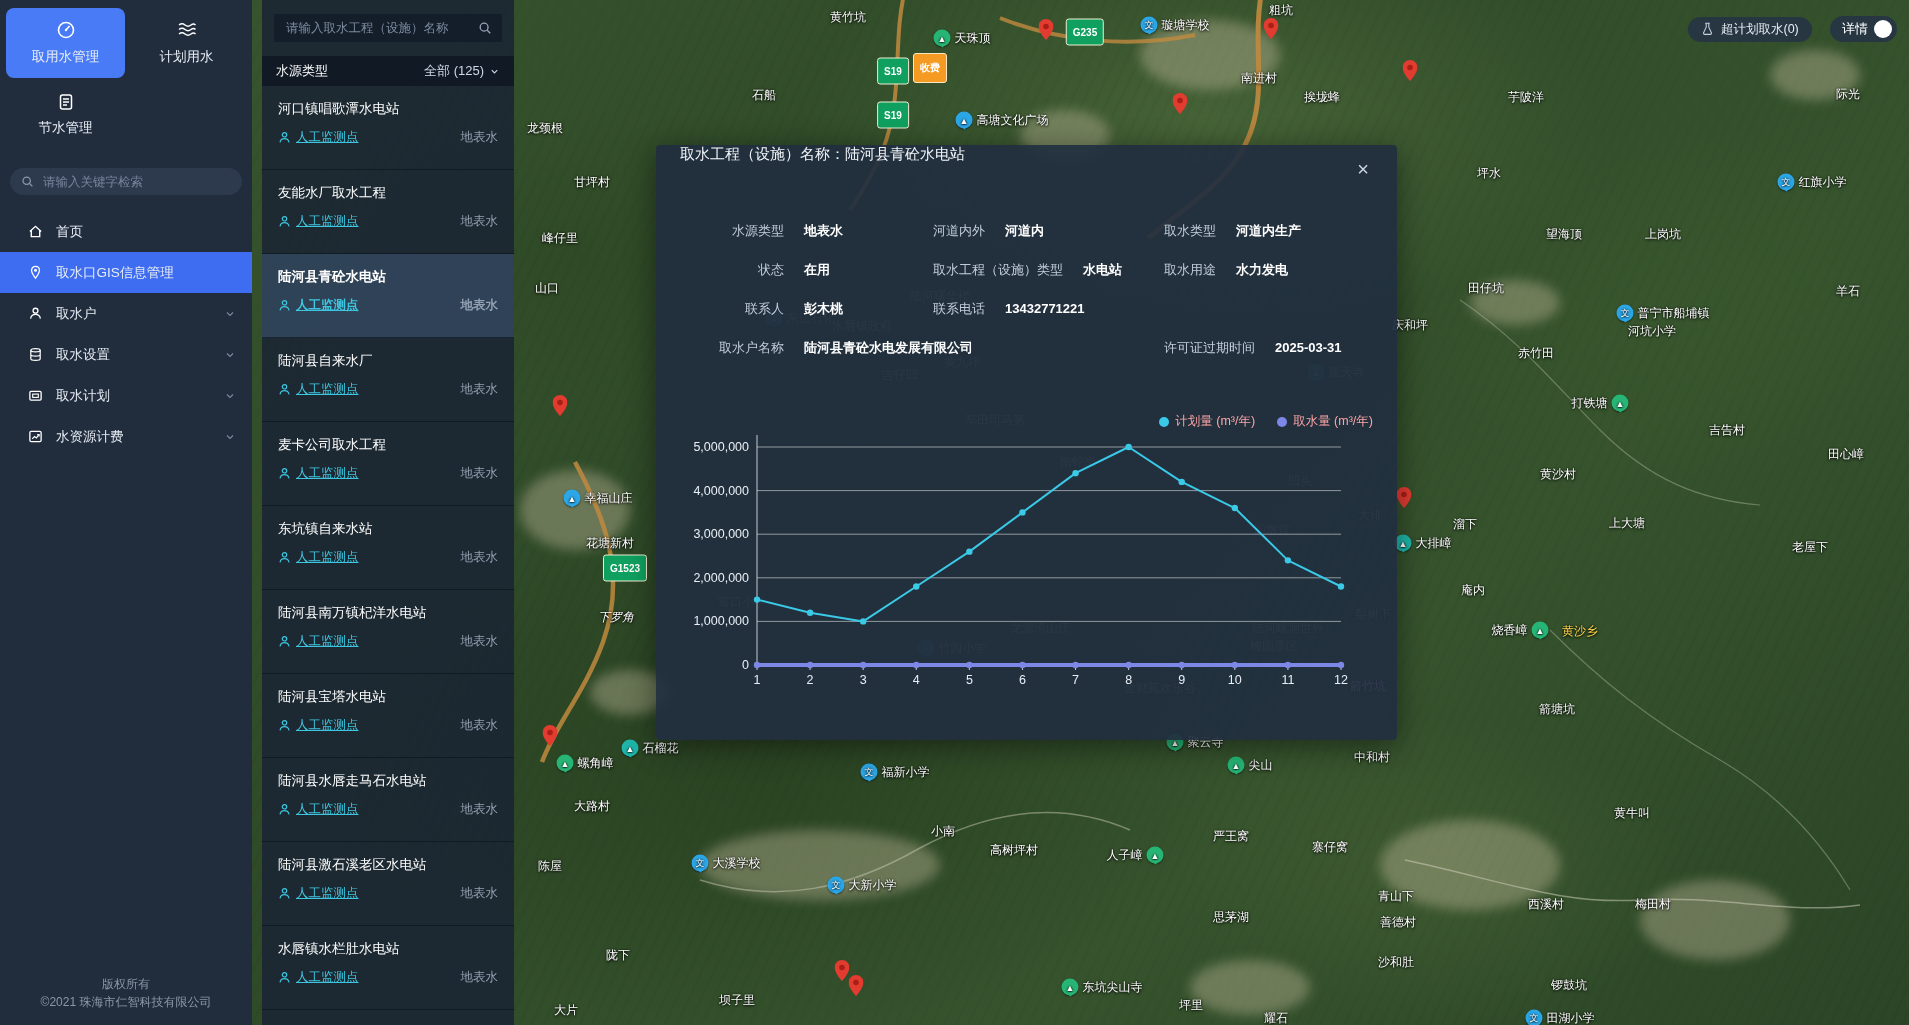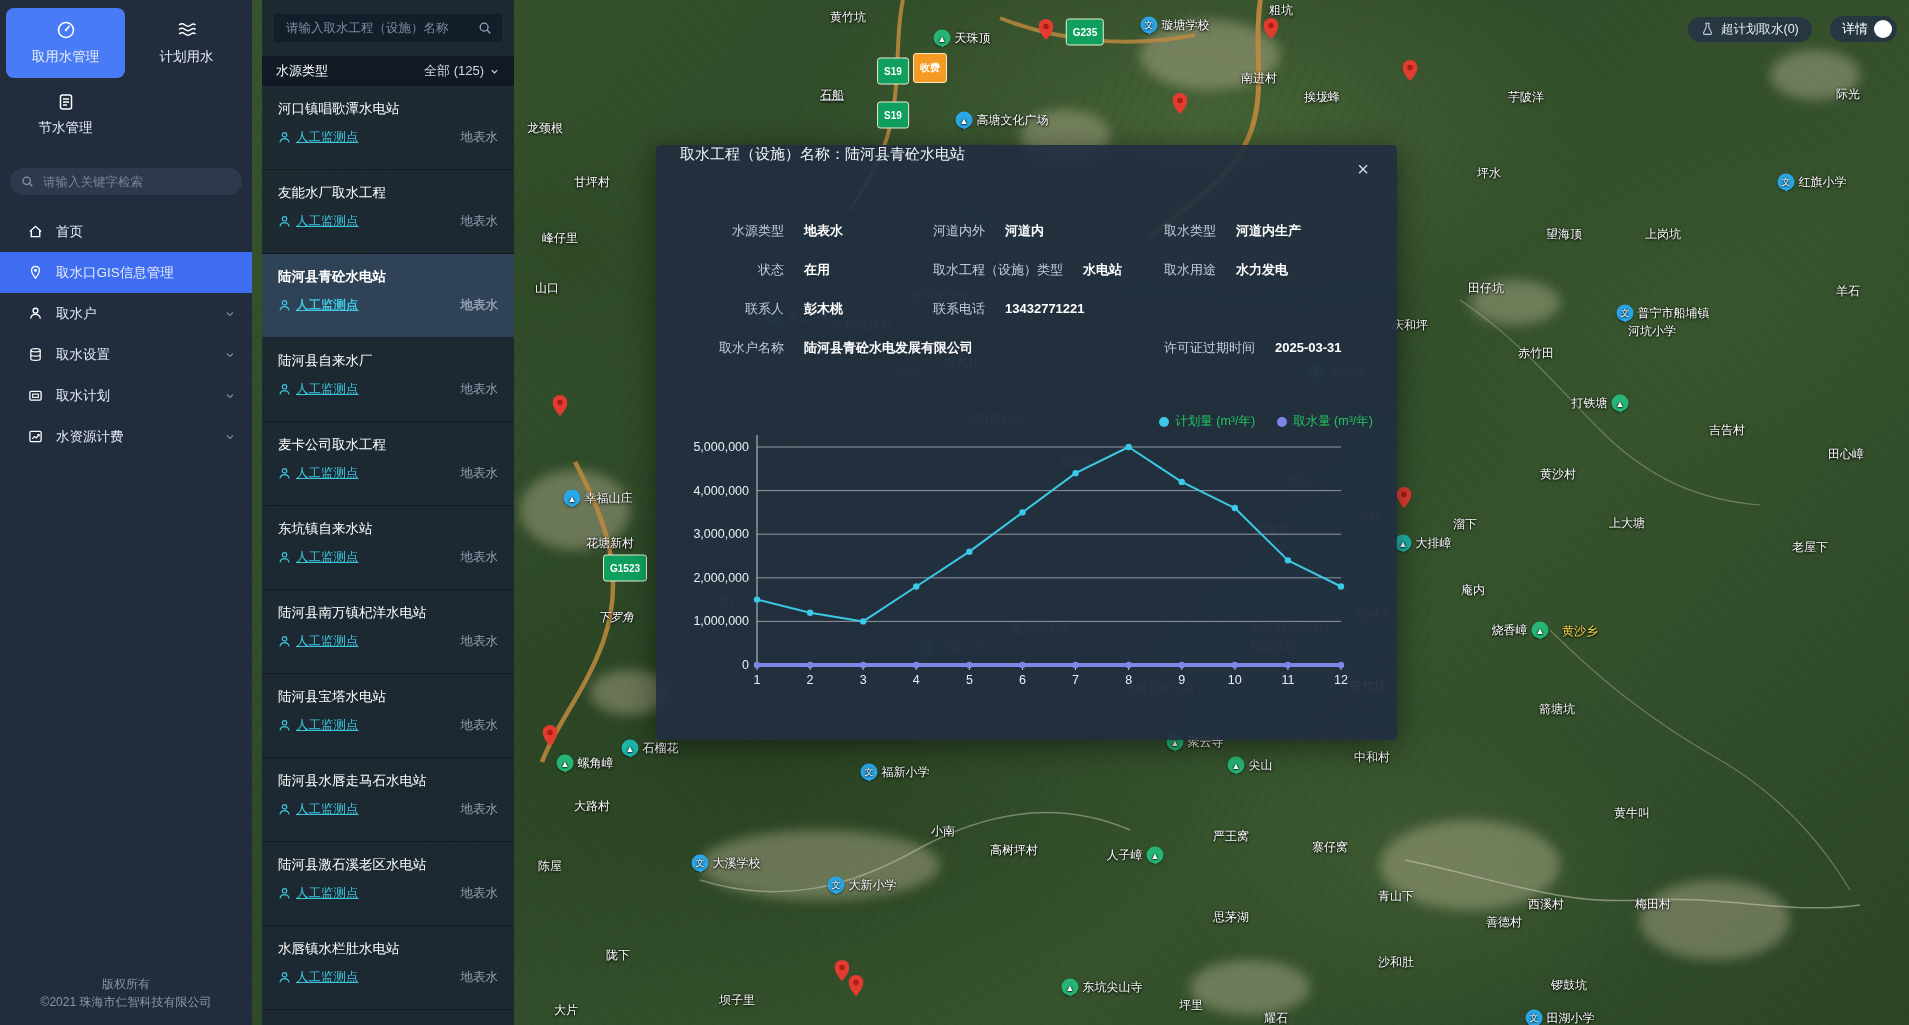--- a/index.html
+++ b/index.html
@@ -77,21 +77,21 @@
   .m-head{height:52px;display:flex;align-items:flex-start;padding:0 24px;color:#f1f5fa;font-size:15px;}
   .m-close{position:absolute;right:22px;top:12px;color:#cdd7e4;font-size:20px;cursor:pointer;
     width:24px;height:24px;text-align:center;line-height:24px;}
   .m-fields{position:absolute;left:24px;right:24px;top:66px;}
   .frow{position:relative;height:39px;}
   .fc{position:absolute;top:50%;transform:translateY(-50%);display:flex;gap:20px;font-size:13px;align-items:baseline;}
   .fc1{left:0;}.fc1 .fl{width:104px;text-align:right;}
   .fc2{left:253px;}.fc3{left:484px;}
   .fl{color:#c2cddc;}.fv{color:#fff;font-weight:bold;}
   .legend{position:absolute;top:268px;right:24px;display:flex;gap:22px;font-size:12.5px;
-    color:#22c55e;align-items:center;z-index:2;}
+    color:#fca5a5;align-items:center;z-index:2;}
   .litem{display:flex;align-items:center;cursor:pointer;}
   .ldot{width:10px;height:10px;border-radius:50%;margin-right:6px;}
   #chart-svg{position:absolute;left:0;top:0;pointer-events:none;}
   
   .alert-pill{position:absolute;left:1688px;top:17px;height:25px;border-radius:13px;
     background:rgba(38,51,70,.88);color:#e7edf5;display:flex;align-items:center;gap:7px;
     padding:0 13px;font-size:12.5px;z-index:26;cursor:pointer;}
   .detail-pill{position:absolute;left:1830px;top:16px;height:26px;border-radius:14px;
     background:rgba(38,51,70,.88);display:flex;align-items:center;gap:6px;padding:0 5px 0 12px;
     color:#fff;font-size:13px;z-index:26;cursor:pointer;}
@@ -133,21 +133,21 @@
       <span>粗坑</span>
     </span>
     <span class="map-label" style="left: 962px; top: 38px;">
       <span class="poi green">▲</span>
       <span>天珠顶</span>
     </span>
     <span class="map-label" style="left: 1175px; top: 25px;">
       <span class="poi school">文</span>
       <span>璇塘学校</span>
     </span>
-    <span class="map-label" style="left: 832px; top: 95px; text-decoration: underline;">
+    <span class="map-label" style="left: 764px; top: 95px;">
       <span>石船</span>
     </span>
     <span class="map-label" style="left: 1002px; top: 120px;">
       <span class="poi blue">▲</span>
       <span>高塘文化广场</span>
     </span>
     <span class="map-label" style="left: 1259px; top: 78px;">
       <span>南进村</span>
     </span>
     <span class="map-label" style="left: 1322px; top: 97px;">
@@ -261,21 +261,21 @@
     </span>
     <span class="map-label" style="left: 1231px; top: 836px;">
       <span>严王窝</span>
     </span>
     <span class="map-label" style="left: 1330px; top: 847px;">
       <span>寨仔窝</span>
     </span>
     <span class="map-label" style="left: 1396px; top: 896px;">
       <span>青山下</span>
     </span>
-    <span class="map-label" style="left: 1504px; top: 922px;">
+    <span class="map-label" style="left: 1398px; top: 922px;">
       <span>善德村</span>
     </span>
     <span class="map-label" style="left: 1546px; top: 904px;">
       <span>西溪村</span>
     </span>
     <span class="map-label" style="left: 1653px; top: 904px;">
       <span>梅田村</span>
     </span>
     <span class="map-label" style="left: 1231px; top: 917px;">
       <span>思茅湖</span>

